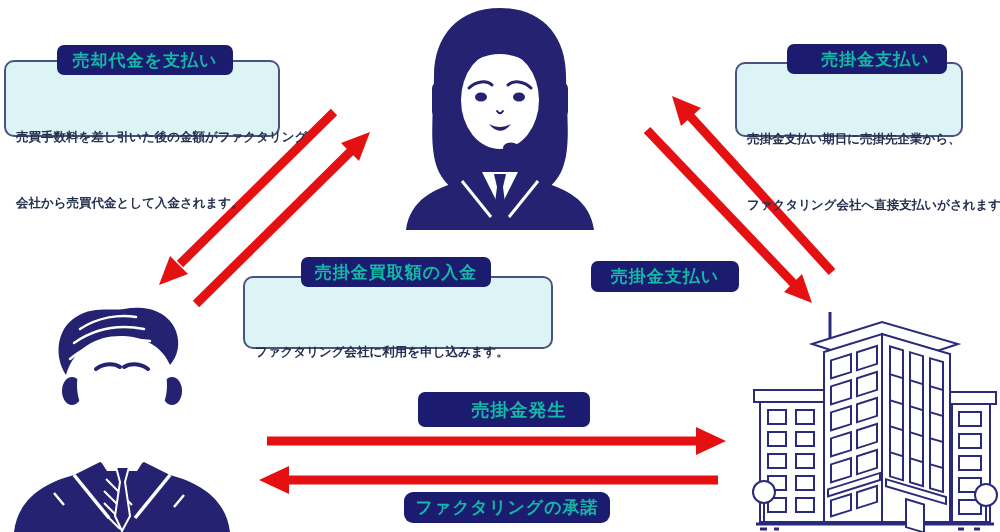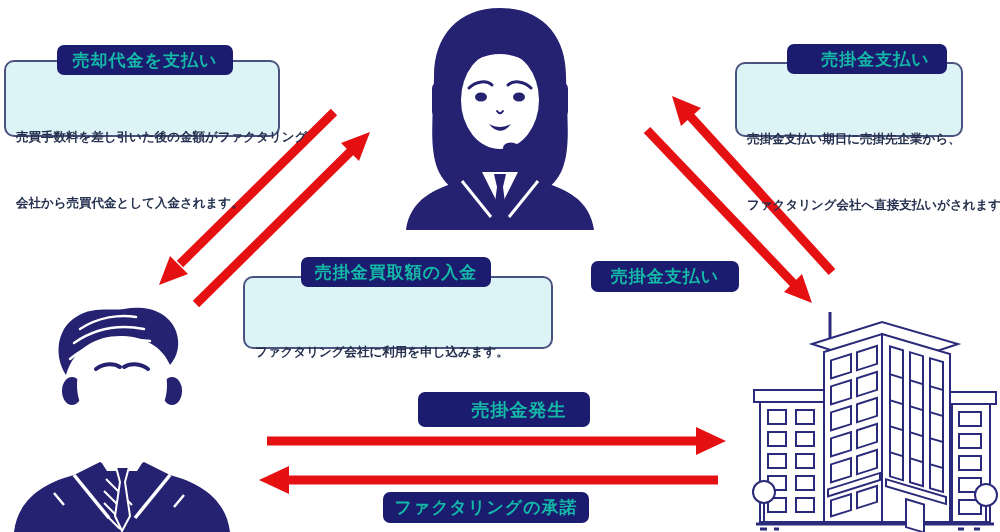--- a/index.html
+++ b/index.html
@@ -213,15 +213,15 @@
     <div class="panel-lines" style="top:19px;">
       <div class="panel-line">ファクタリング会社に利用を申し込みます。</div>
     </div>
   </div>
   <div class="pill" style="left:301px;top:257px;width:190px;height:30px;">売掛金買取額の入金</div>
 
   <div class="pill" style="left:591px;top:261px;width:148px;height:31px;">売掛金支払い</div>
 
   <div class="pill large" style="left:418px;top:392px;width:172px;height:35px;padding-left:30px;">売掛金発生</div>
 
-  <div class="pill" style="left:383px;top:492px;width:206px;height:31px;">ファクタリングの承諾</div>
+  <div class="pill" style="left:404px;top:492px;width:206px;height:31px;border-radius:9px;">ファクタリングの承諾</div>
 
 </div>
 
 </body></html>

